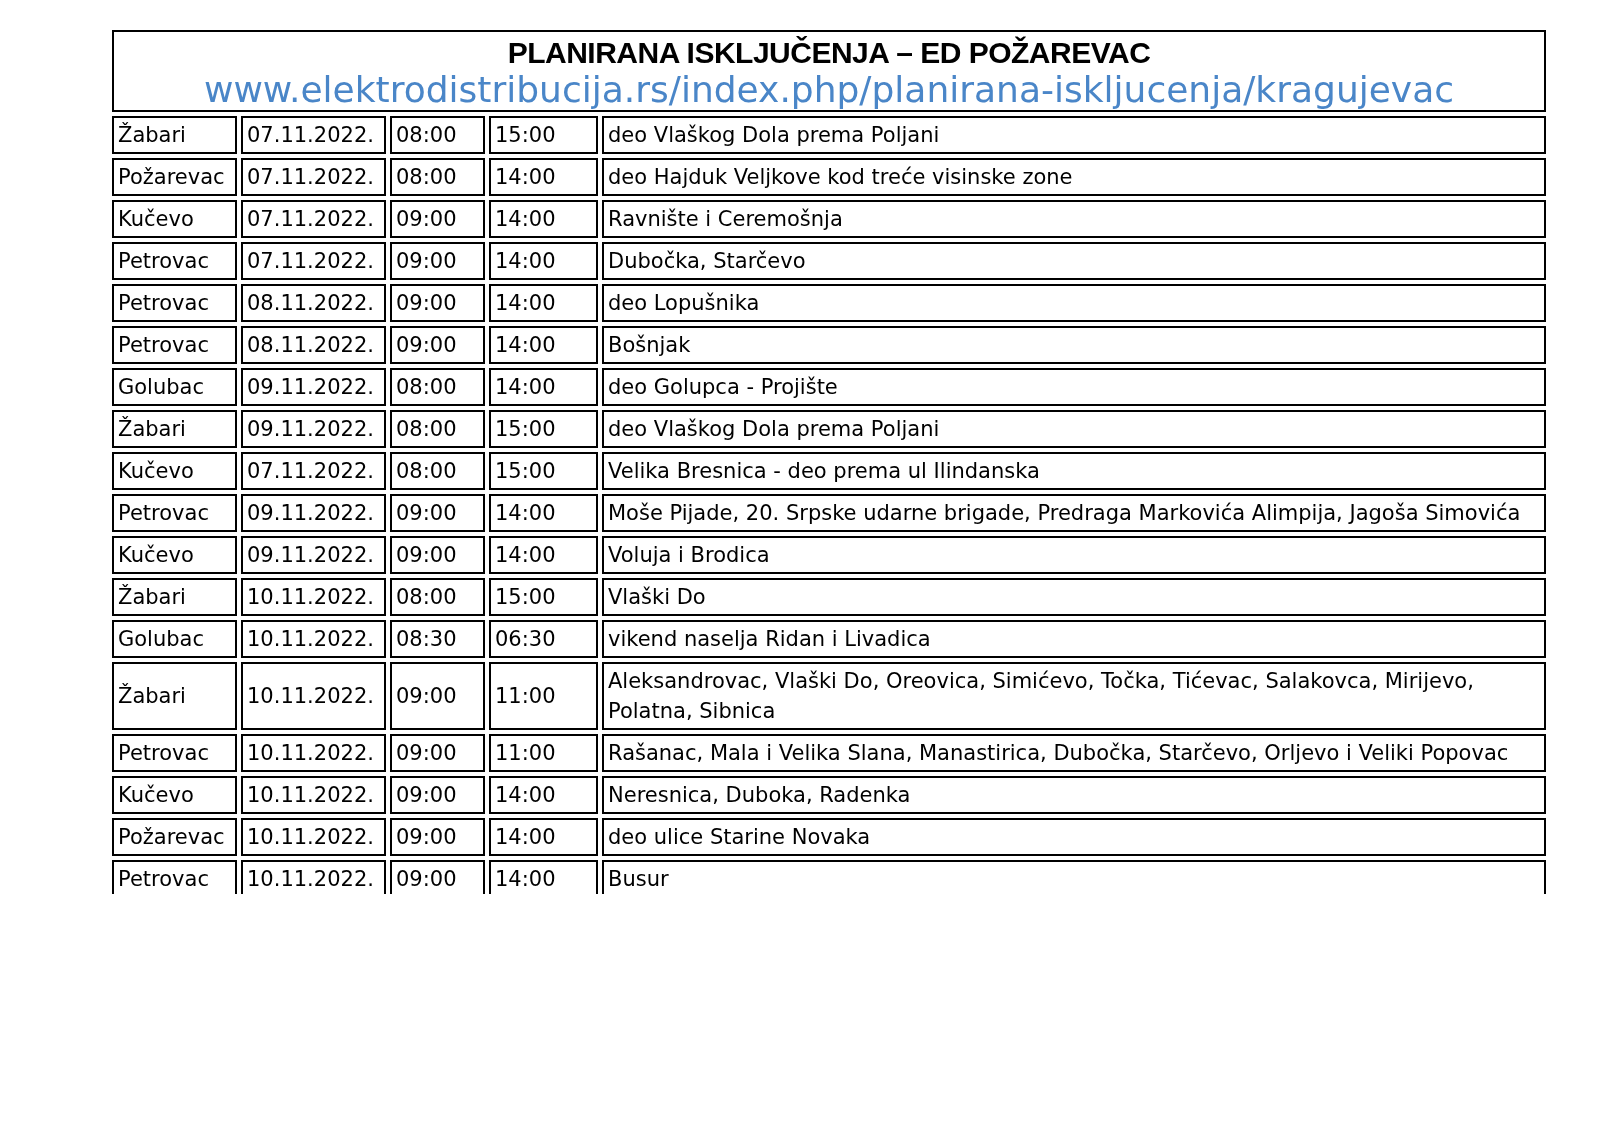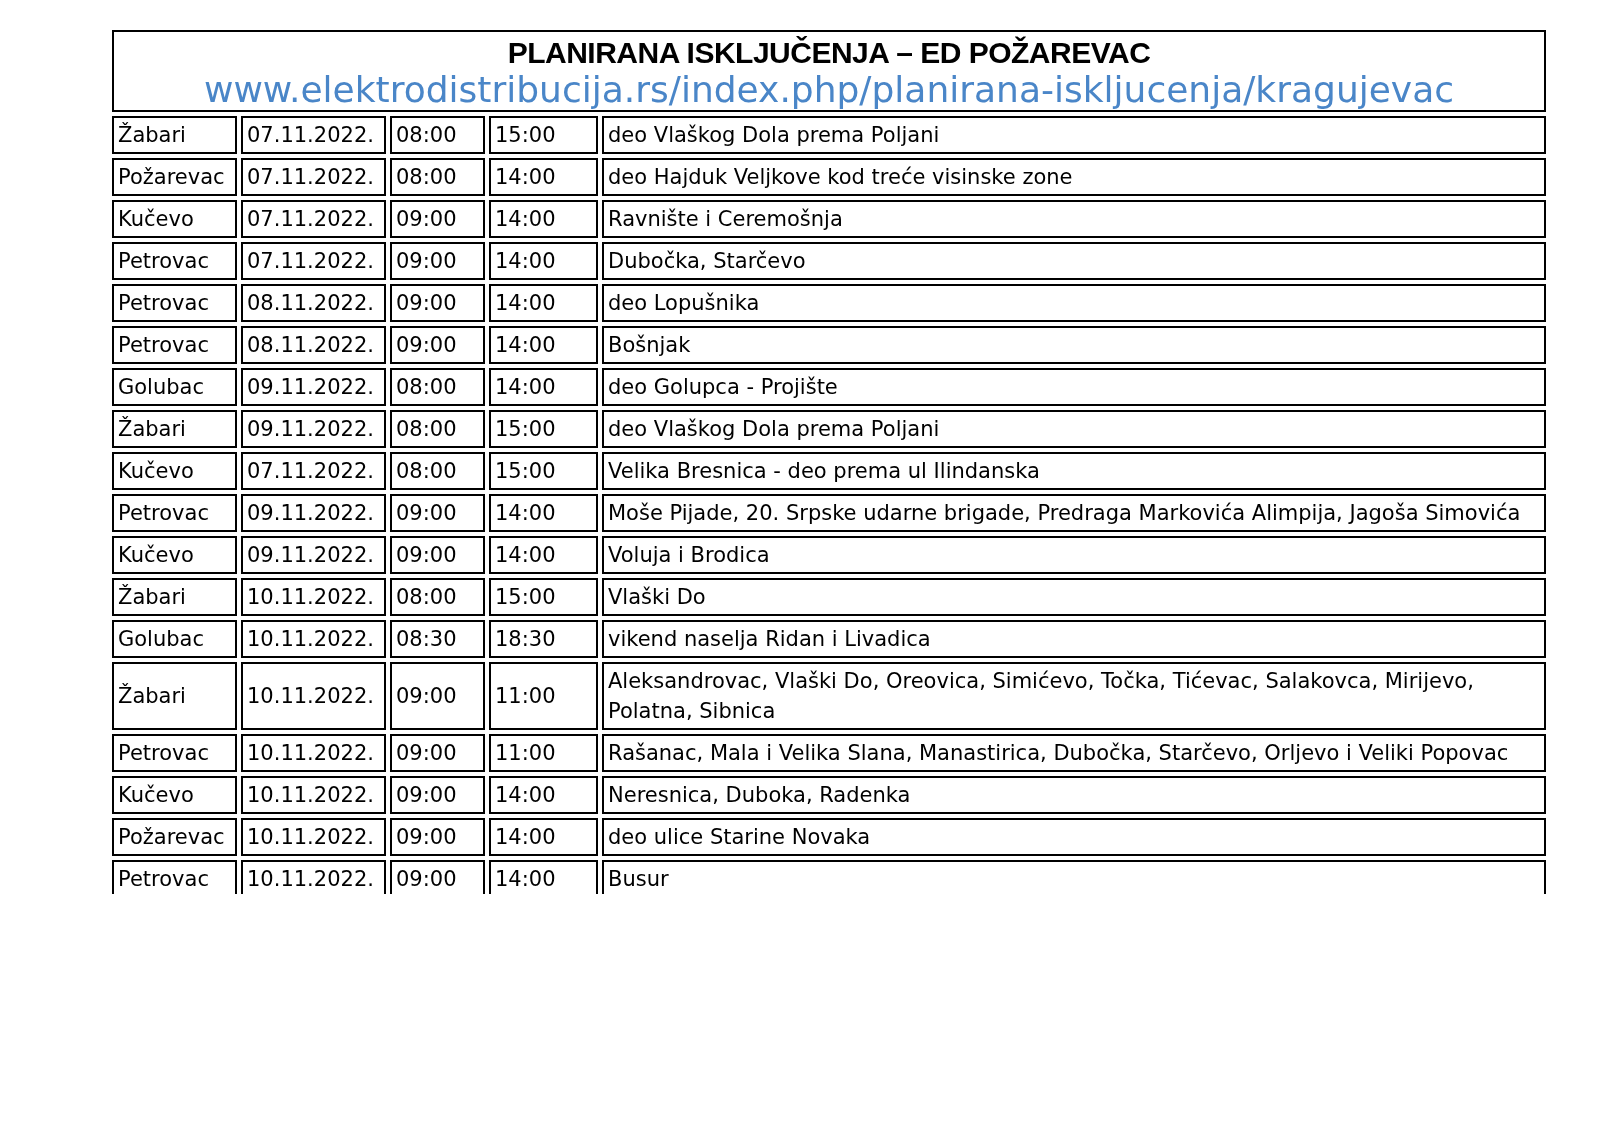--- a/index.html
+++ b/index.html
@@ -201,21 +201,21 @@
     <td class="col-datum-cell">10.11.2022.</td>
     <td class="col-vreme-od-cell">08:00</td>
     <td class="col-vreme-do-cell">15:00</td>
     <td class="col-naselja-cell">Vlaški Do</td>
   </tr>
 
   <tr class="data-row">
     <td class="col-opstina-cell">Golubac</td>
     <td class="col-datum-cell">10.11.2022.</td>
     <td class="col-vreme-od-cell">08:30</td>
-    <td class="col-vreme-do-cell">18:30</td>
+    <td class="col-vreme-do-cell">06:30</td>
     <td class="col-naselja-cell">vikend naselja Ridan i Livadica</td>
   </tr>
 
   <tr class="data-row">
     <td class="col-opstina-cell">Žabari</td>
     <td class="col-datum-cell">10.11.2022.</td>
     <td class="col-vreme-od-cell">09:00</td>
     <td class="col-vreme-do-cell">11:00</td>
     <td class="col-naselja-cell">Aleksandrovac, Vlaški Do, Oreovica, Simićevo, Točka, Tićevac, Salakovca, Mirijevo, Polatna, Sibnica</td>
   </tr>

